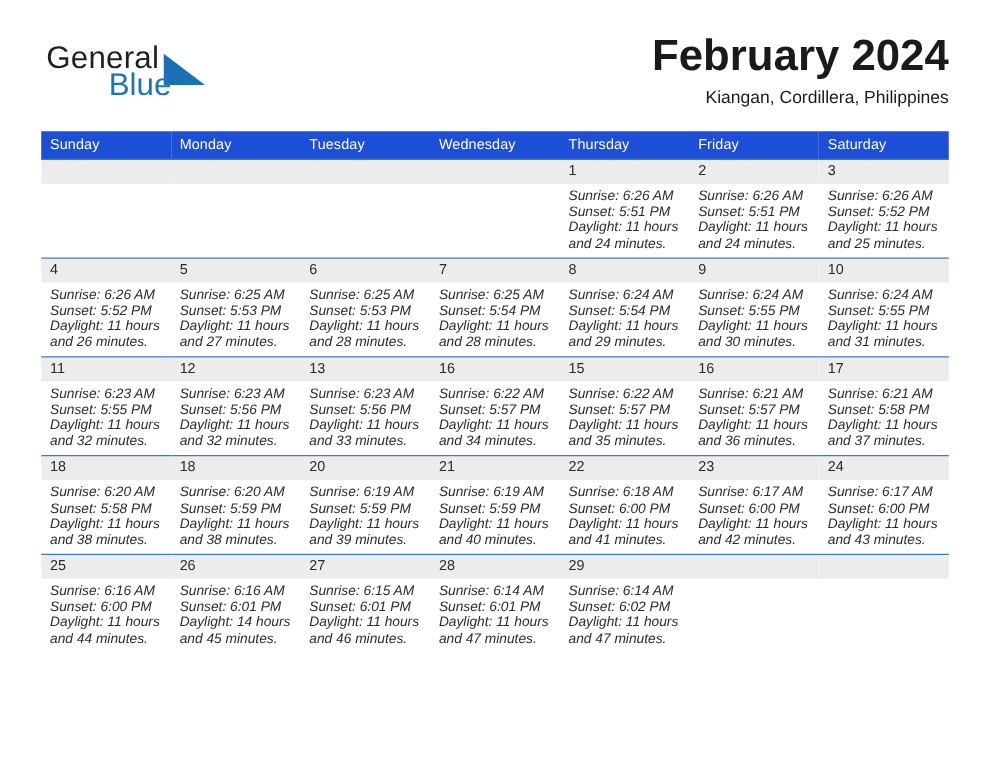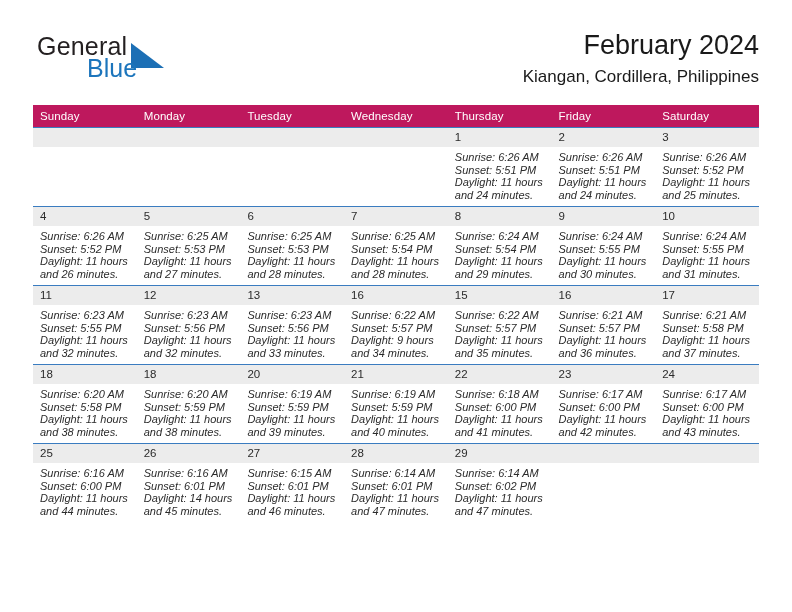--- a/index.html
+++ b/index.html
@@ -63,45 +63,45 @@
     border-top: 25px solid transparent;
   }
 
   .title-block {
     position: absolute;
     right: 0;
     top: 0;
     text-align: right;
   }
   .cal-title {
-    font-size: 27px;
+    font-size: 35px;
     line-height: 34px;
     color: #1a1a1a;
-    font-weight: normal;
+    font-weight: bold;
     white-space: nowrap;
   }
   .cal-subtitle {
     margin-top: 6px;
-    font-size: 17px;
+    font-size: 14px;
     line-height: 18px;
     color: #1a1a1a;
     white-space: nowrap;
   }
 
   
   .calendar {
     position: absolute;
     left: 33px;
     top: 105px;
     width: 726px;
     border-collapse: collapse;
     table-layout: fixed;
   }
   .calendar th {
-    background: #be185d;
+    background: #1d4ed8;
     color: #ffffff;
     font-size: 11.5px;
     font-weight: normal;
     text-align: left;
     padding: 5px 0 5px 7px;
     height: 11px;
     letter-spacing: 0.1px;
   }
   .calendar td {
     width: 103.7px;
@@ -288,21 +288,21 @@
               <div>Sunrise: 6:23 AM</div>
               <div>Sunset: 5:56 PM</div>
               <div class="wrap">Daylight: 11 hours and 33 minutes.</div>
             </div>
           </td>
           <td>
             <div class="daynum">16</div>
             <div class="details">
               <div>Sunrise: 6:22 AM</div>
               <div>Sunset: 5:57 PM</div>
-              <div class="wrap">Daylight: 9 hours and 34 minutes.</div>
+              <div class="wrap">Daylight: 11 hours and 34 minutes.</div>
             </div>
           </td>
           <td>
             <div class="daynum">15</div>
             <div class="details">
               <div>Sunrise: 6:22 AM</div>
               <div>Sunset: 5:57 PM</div>
               <div class="wrap">Daylight: 11 hours and 35 minutes.</div>
             </div>
           </td>

